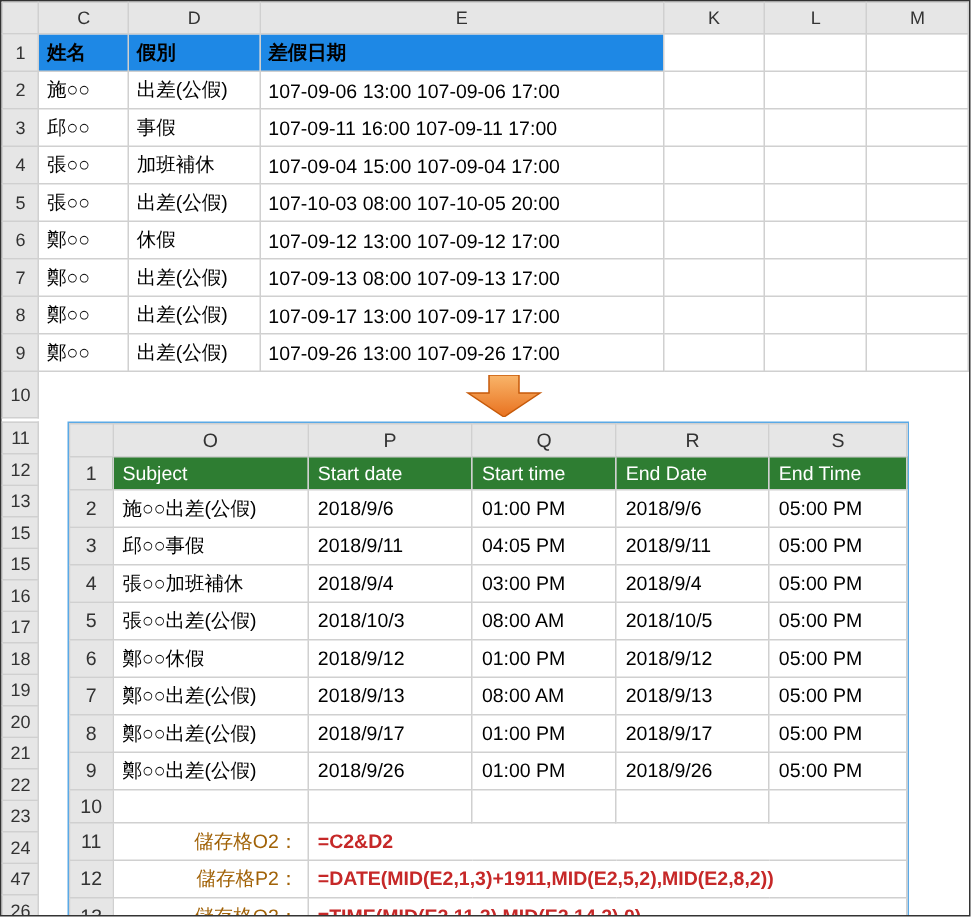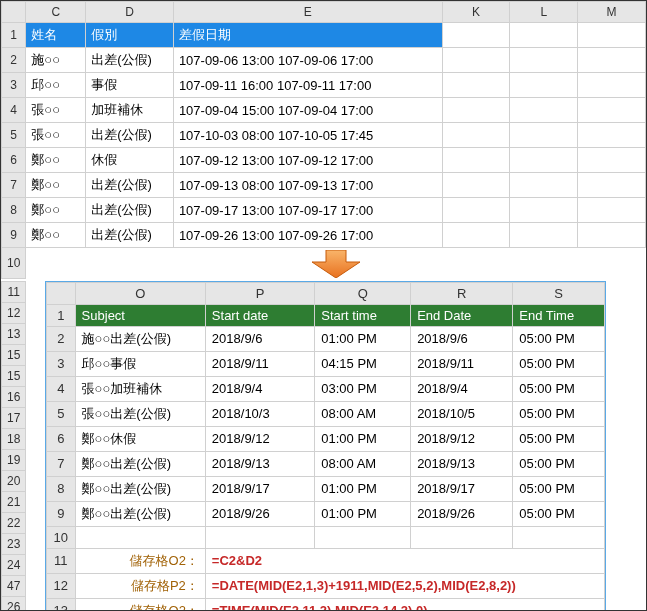--- a/index.html
+++ b/index.html
@@ -32,22 +32,22 @@
     color: #333;
   }
   .colhead {
     background: #e6e6e6;
     text-align: center;
     font-size: 12px;
     color: #333;
   }
   .hdr-blue {
     background: #1e88e5;
-    color: #ffffff;
-    font-weight: normal;
+    color: #000000;
+    font-weight: bold;
   }
   .hdr-green {
     background: #2e7d32;
     color: #fff;
     font-weight: normal;
   }
   .col-c { width: 60px; }
   .col-d { width: 88px; }
   .col-e { width: 270px; }
   .col-k, .col-l, .col-m { width: 68px; }
@@ -153,21 +153,21 @@
         <td>加班補休</td>
         <td>107-09-04 15:00  107-09-04 17:00</td>
         <td></td>
         <td></td>
         <td></td>
       </tr>
   <tr>
         <td class="rowhead">5</td>
         <td>張○○</td>
         <td>出差(公假)</td>
-        <td>107-10-03 08:00  107-10-05 17:45</td>
+        <td>107-10-03 08:00  107-10-05 20:00</td>
         <td></td>
         <td></td>
         <td></td>
       </tr>
   <tr>
         <td class="rowhead">6</td>
         <td>鄭○○</td>
         <td>休假</td>
         <td>107-09-12 13:00  107-09-12 17:00</td>
         <td></td>
@@ -301,21 +301,21 @@
             <td>施○○出差(公假)</td>
             <td>2018/9/6</td>
             <td>01:00 PM</td>
             <td>2018/9/6</td>
             <td>05:00 PM</td>
           </tr>
           <tr>
             <td class="rh2">3</td>
             <td>邱○○事假</td>
             <td>2018/9/11</td>
-            <td>04:15 PM</td>
+            <td>04:05 PM</td>
             <td>2018/9/11</td>
             <td>05:00 PM</td>
           </tr>
           <tr>
             <td class="rh2">4</td>
             <td>張○○加班補休</td>
             <td>2018/9/4</td>
             <td>03:00 PM</td>
             <td>2018/9/4</td>
             <td>05:00 PM</td>

